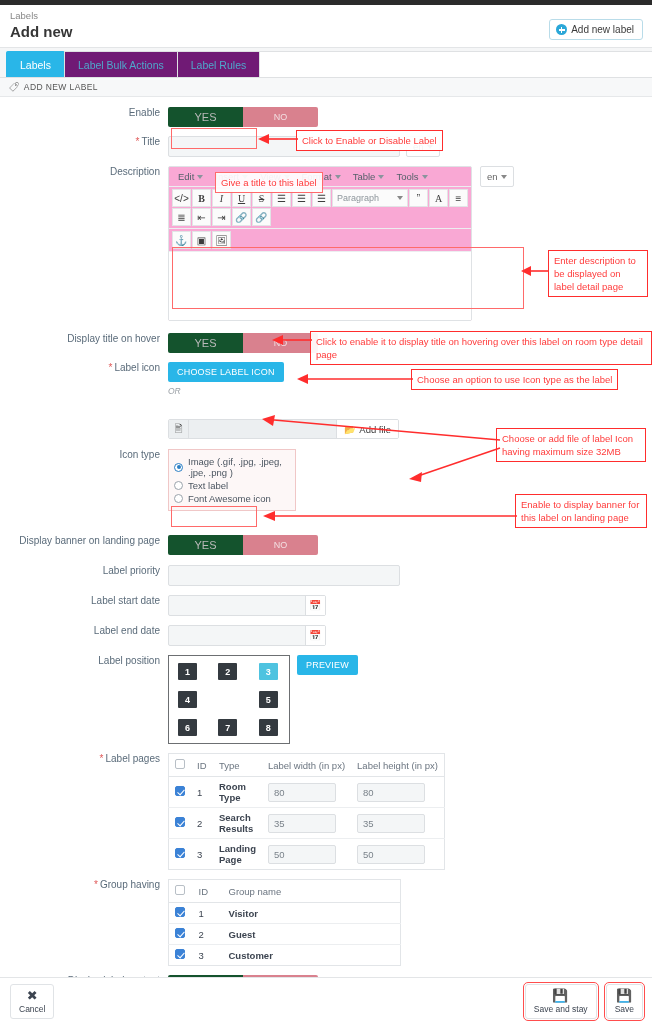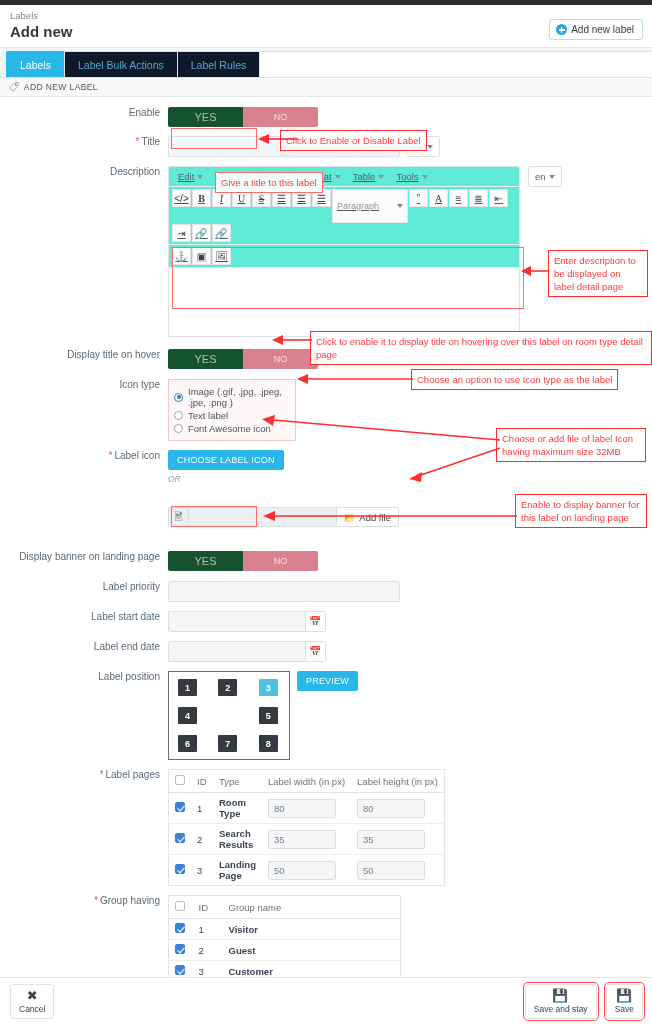--- a/index.html
+++ b/index.html
@@ -41,21 +41,21 @@
   .plus-ic:after{top:2.5px;left:4.75px;height:6px;width:1.5px;}
 
   
   .tabbar {
     height:31px; background:#f5f6f7; border-top:1px solid #e3e5e7;
     border-bottom:1px solid #dfe1e3;
     display:flex; align-items:flex-end; padding-left:6px;
   }
   .tab {
     height:26px; line-height:26px; padding:0 13px;
-    font-size:10.5px; color:#4fa8cc; background:#0f172a;
+    font-size:10.5px; color:#4fa8cc; background:#701a75;
     border:1px solid #dfe1e3; border-bottom:none; cursor:pointer;
     margin-right:-1px;
   }
   .tab.active { background:#29b6e8; color:#fff; border-color:#29b6e8; border-radius:2px 2px 0 0;}
   .tabfill { flex:1; height:26px; background:#fff; border:1px solid #dfe1e3; border-bottom:none; border-right:none;}
 
   
   .panelhead {
     height:19px; background:#f7f8f9; border-bottom:1px solid #e6e8ea;
     font-size:8.5px; letter-spacing:.4px; color:#555; text-transform:uppercase;
@@ -87,31 +87,31 @@
     width:232px; font-size:10px; color:#777; padding:0 6px;
   }
   .langsel {
     display:inline-flex; align-items:center; gap:3px; border:1px solid #dcdfe2;
     background:#fff; border-radius:2px; height:21px; padding:0 6px; font-size:9.5px; color:#666;
     cursor:pointer;
   }
   .caret { width:0;height:0;border-left:3px solid transparent;border-right:3px solid transparent;border-top:4px solid #888; }
 
   
-  .editor { width:352px; border:1px solid #dfe2e5; border-radius:2px; background:#5eead4;text-decoration:underline; }
+  .editor { width:304px; border:1px solid #dfe2e5; border-radius:2px; background:#f9a8d4; }
   .ed-menu { display:flex; gap:2px; padding:3px 4px; border-bottom:1px solid #eceef0; }
   .ed-menu .mi { font-size:9.5px; color:#55606a; padding:1px 5px; display:flex; align-items:center; gap:3px; cursor:pointer;}
   .ed-menu .mi .caret { border-top-color:#8a949d; }
   .ed-tools { display:flex; flex-wrap:wrap; border-bottom:1px solid #eceef0; padding:2px 3px; gap:1px; }
   .tbtn { width:19px;height:18px; display:flex;align-items:center;justify-content:center;
           font-size:10px;color:#3c3c3c; border:1px solid transparent; cursor:pointer; }
   .tbtn.boxed { border-color:#e2e4e6; background:#fbfbfb; }
   .para { width:76px;height:18px;border:1px solid #e2e4e6;background:#fbfbfb;
           display:flex;align-items:center;justify-content:space-between;
-          padding:16px 4px;font-size:9px;color:#8e969c; cursor:pointer;}
+          padding:0 4px;font-size:9px;color:#8e969c; cursor:pointer;}
   .ed-body { height:68px; background:#fff; }
 
   
   .radiobox { border:1px solid #f0c7c7; background:#fdf7f7; padding:4px 8px 4px 5px; display:inline-block; width:128px;}
   .radio-row { display:flex; align-items:center; gap:5px; margin:2px 0; font-size:9.5px; color:#4b5560;}
   .rd { width:9px;height:9px;border-radius:50%;border:1px solid #9aa3ab;background:#fff;flex:0 0 auto;position:relative;}
   .rd.on { border-color:#2b7fc4; }
   .rd.on:after{content:"";position:absolute;left:1.5px;top:1.5px;width:4px;height:4px;border-radius:50%;background:#2b7fc4;}
 
   
@@ -293,53 +293,53 @@
   <div class="row" style="margin-top:12px;">
     <div class="lbl">Display title on hover</div>
     <div class="fld">
       <div class="toggle">
         <div class="yes">YES</div>
         <div class="no">NO</div>
       </div>
     </div>
   </div>
 
-  <div class="row" style="margin-top:10px;">
-    <div class="lbl">Icon type</div>
-    <div class="fld">
-      <div class="radiobox">
-        <div class="radio-row">
-          <span class="rd on"></span>
-          <span>Image (.gif, .jpg, .jpeg, .jpe, .png )</span>
-        </div>
-        <div class="radio-row">
-          <span class="rd"></span>
-          <span>Text label</span>
-        </div>
-        <div class="radio-row">
-          <span class="rd"></span>
-          <span>Font Awesome icon</span>
-        </div>
-      </div>
-    </div>
-  </div>
-
   <div class="row" style="margin-top:6px;">
     <div class="lbl"><span class="req">*</span><span>Label icon</span></div>
     <div class="fld">
       <span class="blue-btn">CHOOSE LABEL ICON</span>
       <div class="or-txt">OR</div>
       <div style="height:23px;"></div>
       <div class="filebox">
         <span class="fic">🖹</span>
         <span class="fin"></span>
         <span class="fadd">
           <span>📂</span>
           <span>Add file</span>
         </span>
+      </div>
+    </div>
+  </div>
+
+  <div class="row" style="margin-top:10px;">
+    <div class="lbl">Icon type</div>
+    <div class="fld">
+      <div class="radiobox">
+        <div class="radio-row">
+          <span class="rd on"></span>
+          <span>Image (.gif, .jpg, .jpeg, .jpe, .png )</span>
+        </div>
+        <div class="radio-row">
+          <span class="rd"></span>
+          <span>Text label</span>
+        </div>
+        <div class="radio-row">
+          <span class="rd"></span>
+          <span>Font Awesome icon</span>
+        </div>
       </div>
     </div>
   </div>
 
   <div class="row" style="margin-top:24px;">
     <div class="lbl">Display banner on landing page</div>
     <div class="fld">
       <div class="toggle">
         <div class="yes">YES</div>
         <div class="no">NO</div>
@@ -467,21 +467,21 @@
     <div class="fld">
       <div class="toggle">
         <div class="yes">YES</div>
         <div class="no">NO</div>
       </div>
     </div>
   </div>
 
 </div>
 
-<div class="ann" style="left:280px; top:130px;">Click to Enable or Disable Label</div>
+<div class="ann" style="left:296px; top:130px;">Click to Enable or Disable Label</div>
 <svg class="arrow" style="left:258px;top:131px;" width="42" height="16">
   <line x1="40" y1="8" x2="10" y2="8" stroke="#ff2d2d" stroke-width="1.6"></line>
   <polygon points="0,8 11,3 11,13" fill="#ff2d2d"></polygon>
 </svg>
 
 <div class="ann" style="left:215px; top:157px; border-color:#ff6a6a;margin-top:15px;">Give a title to this label</div>
 
 <div class="annbox" style="left:172px; top:247px; width:352px; height:62px;"></div>
 <div class="ann" style="left:548px; top:250px; width:100px;">Enter description to be displayed on label detail page</div>
 <svg class="arrow" style="left:521px;top:264px;" width="30" height="14">

